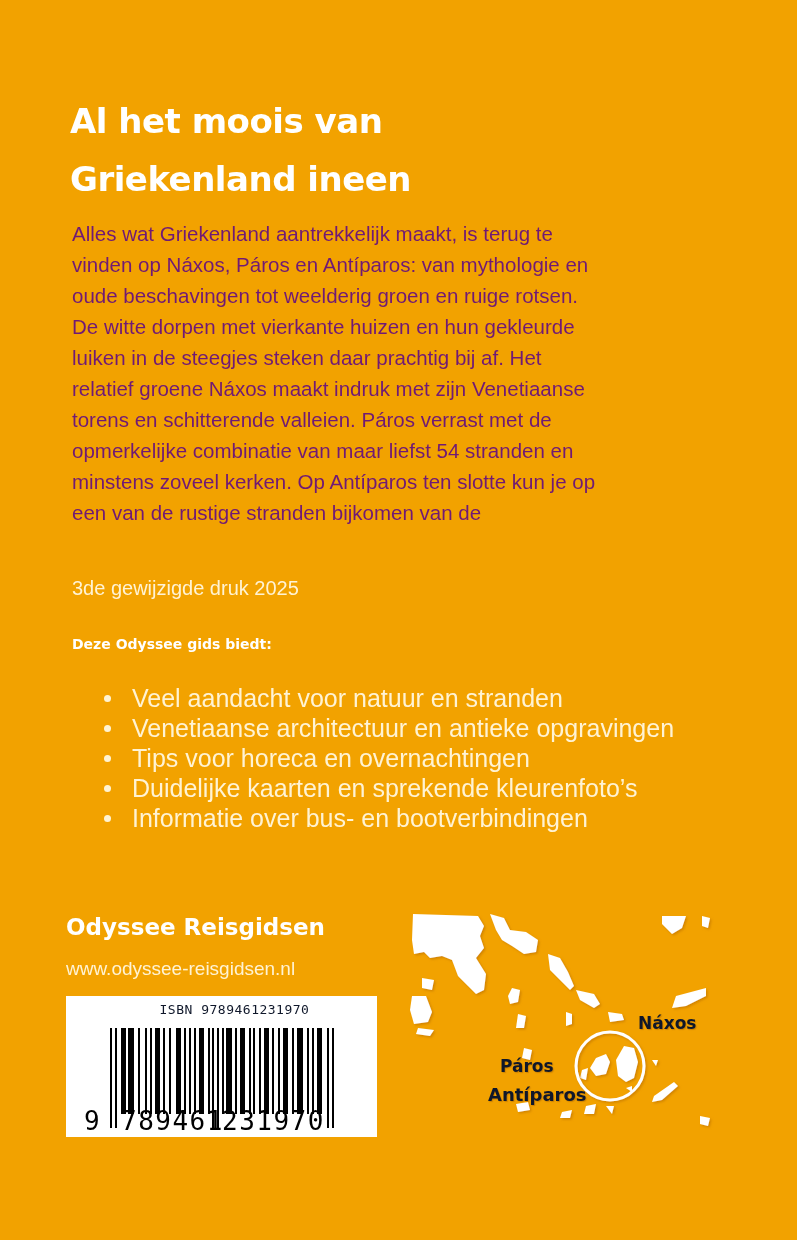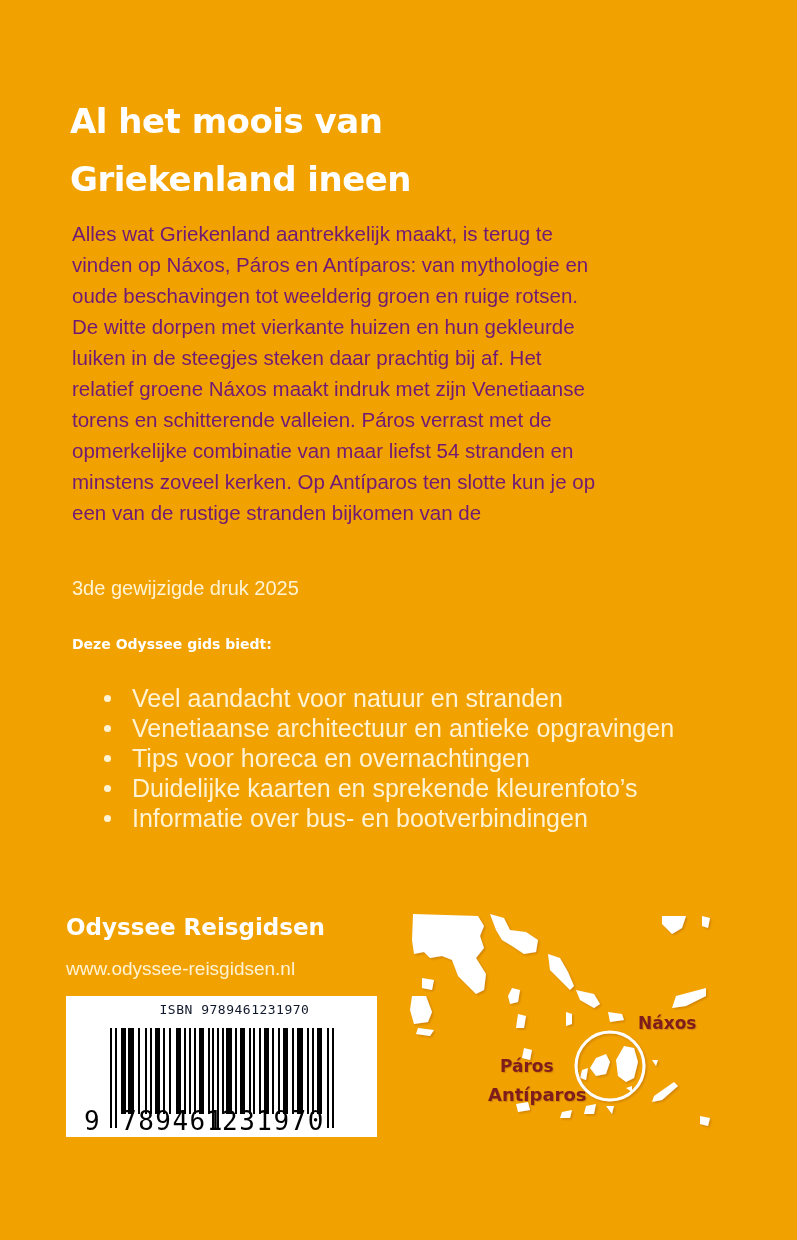--- a/index.html
+++ b/index.html
@@ -134,21 +134,21 @@
       position: absolute;
       left: 400px;
       top: 900px;
       width: 360px;
       height: 240px;
     }
     .map-label {
       position: absolute;
       font-family: "DejaVu Sans", sans-serif;
       font-weight: bold;
-      color: #7f1d1d;
+      color: #0f172a;
       text-shadow: 1px 1px 1px rgba(160,90,0,0.45);
       white-space: nowrap;
       text-align: right;
     }
     .label-naxos { left: 638px; top: 1013px; font-size: 17px; }
     .label-paros { left: 500px; top: 1056px; font-size: 17px; }
     .label-antiparos { left: 488px; top: 1084px; font-size: 18px; }
   </style>
 </head>
 <body>

